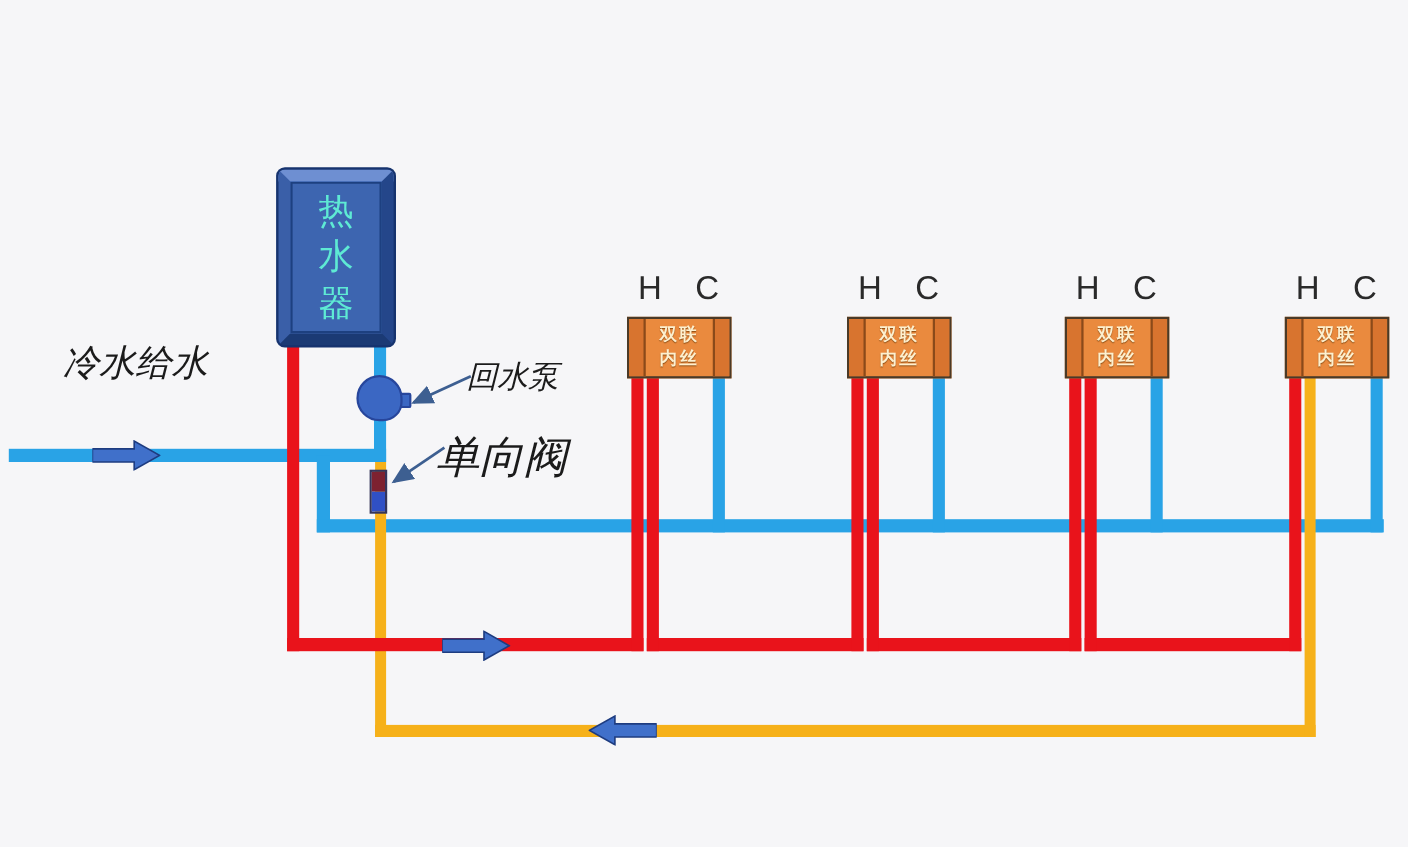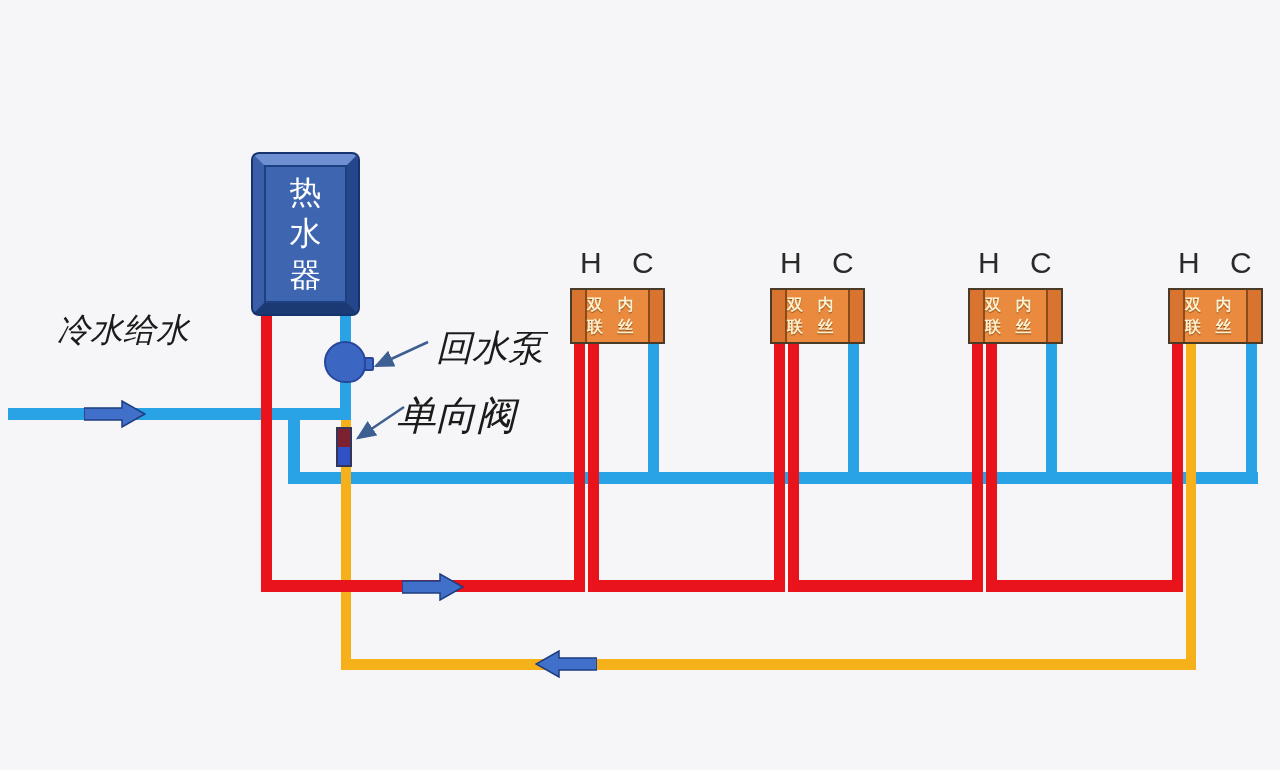--- a/index.html
+++ b/index.html
@@ -22,21 +22,21 @@
     border:11px solid var(--heater_frame,#2c55a0);
     border-top-color:#6e8fd2; border-left-color:#3a5fa8;
     border-right-color:#24468a; border-bottom-color:#1b3a74;
     box-shadow:0 0 0 2px #16336e, inset 0 0 0 2px #1d4080;
     border-radius:6px;
     display:flex; align-items:center; justify-content:center;
     z-index:5;
   }
   .heater-text{
     width:36px; word-break:break-all; text-align:center;
-    color:#ffffff; font-size:32px; line-height:1.3; font-weight:400;
+    color:#5eead4; font-size:32px; line-height:1.3; font-weight:400;
   }
 
   
   .pump{
     position:absolute; left:324px; top:341px; width:42px; height:42px;
     background:var(--pump,#3b67c3); border:2px solid #27469c;
     border-radius:50% 50% 42% 50%; box-sizing:border-box; z-index:5;
   }
   .pump-tab{
     position:absolute; left:362px; top:357px; width:12px; height:14px;
@@ -59,41 +59,41 @@
   
   .overlay{position:absolute; left:0; top:0; z-index:6; pointer-events:none;}
   .callout-line{stroke:var(--callout,#3d5f91); stroke-width:2.5; fill:none;}
   .callout-head{fill:var(--callout,#3d5f91);}
 
   
   .diagram-label{
     position:absolute; color:var(--text,#1b1b1b); z-index:6; white-space:nowrap;font-style:italic;
   }
   .lbl-cold-supply{left:57px; top:308px; font-size:33px;}
-  .lbl-pump{left:436px; top:324px; font-size:36px;}
+  .lbl-pump{left:424px; top:324px; font-size:28px;}
   .lbl-valve{left:396px; top:388px; font-size:40px;}
 
   
   .fixture{position:absolute; top:246px; width:95px; height:430px; z-index:5;}
   .fx1{left:570px;} .fx2{left:770px;} .fx3{left:968px;} .fx4{left:1168px;}
   .port-label{
     position:absolute; top:0; font-size:30px; color:#2a2a2a;
   }
   .port-h{left:10px;} .port-c{left:62px;}
   .fixture-box{
     position:absolute; left:0; top:42px; width:95px; height:56px;
     box-sizing:border-box; border:2px solid #4a3a28;
     background:var(--fixture_body,#ea8a3e);
     display:flex; z-index:5;
   }
   .fixture-cap{width:13px; background:var(--fixture_cap,#d8742f);}
   .cap-l{border-right:2px solid #8a4a1a;}
   .cap-r{border-left:2px solid #8a4a1a;}
   .fixture-face{
-    flex:1; display:flex; align-items:center; justify-content:center;
+    flex:1; display:flex; flex-direction:column; align-items:center; justify-content:center;
     color:var(--fixture_text,#fdf0cf); font-size:16px; font-weight:bold;
     letter-spacing:2px; line-height:1.35; text-shadow:0 1px 1px #8a4a10;
   }
   
   .riser{position:absolute; top:97px;}
   .riser-hot-up  {left:4px;  width:11px; height:249px; background:var(--hot,#e9131b);}
   .riser-hot-down{left:18px; width:11px; height:249px; background:var(--hot,#e9131b);}
   .riser-return  {left:18px; width:10px; height:327px; background:var(--return_line,#f6b11a);}
   .riser-cold    {left:78px; width:11px; height:141px; background:var(--cold,#29a3e6); z-index:-1;}
 </style>

